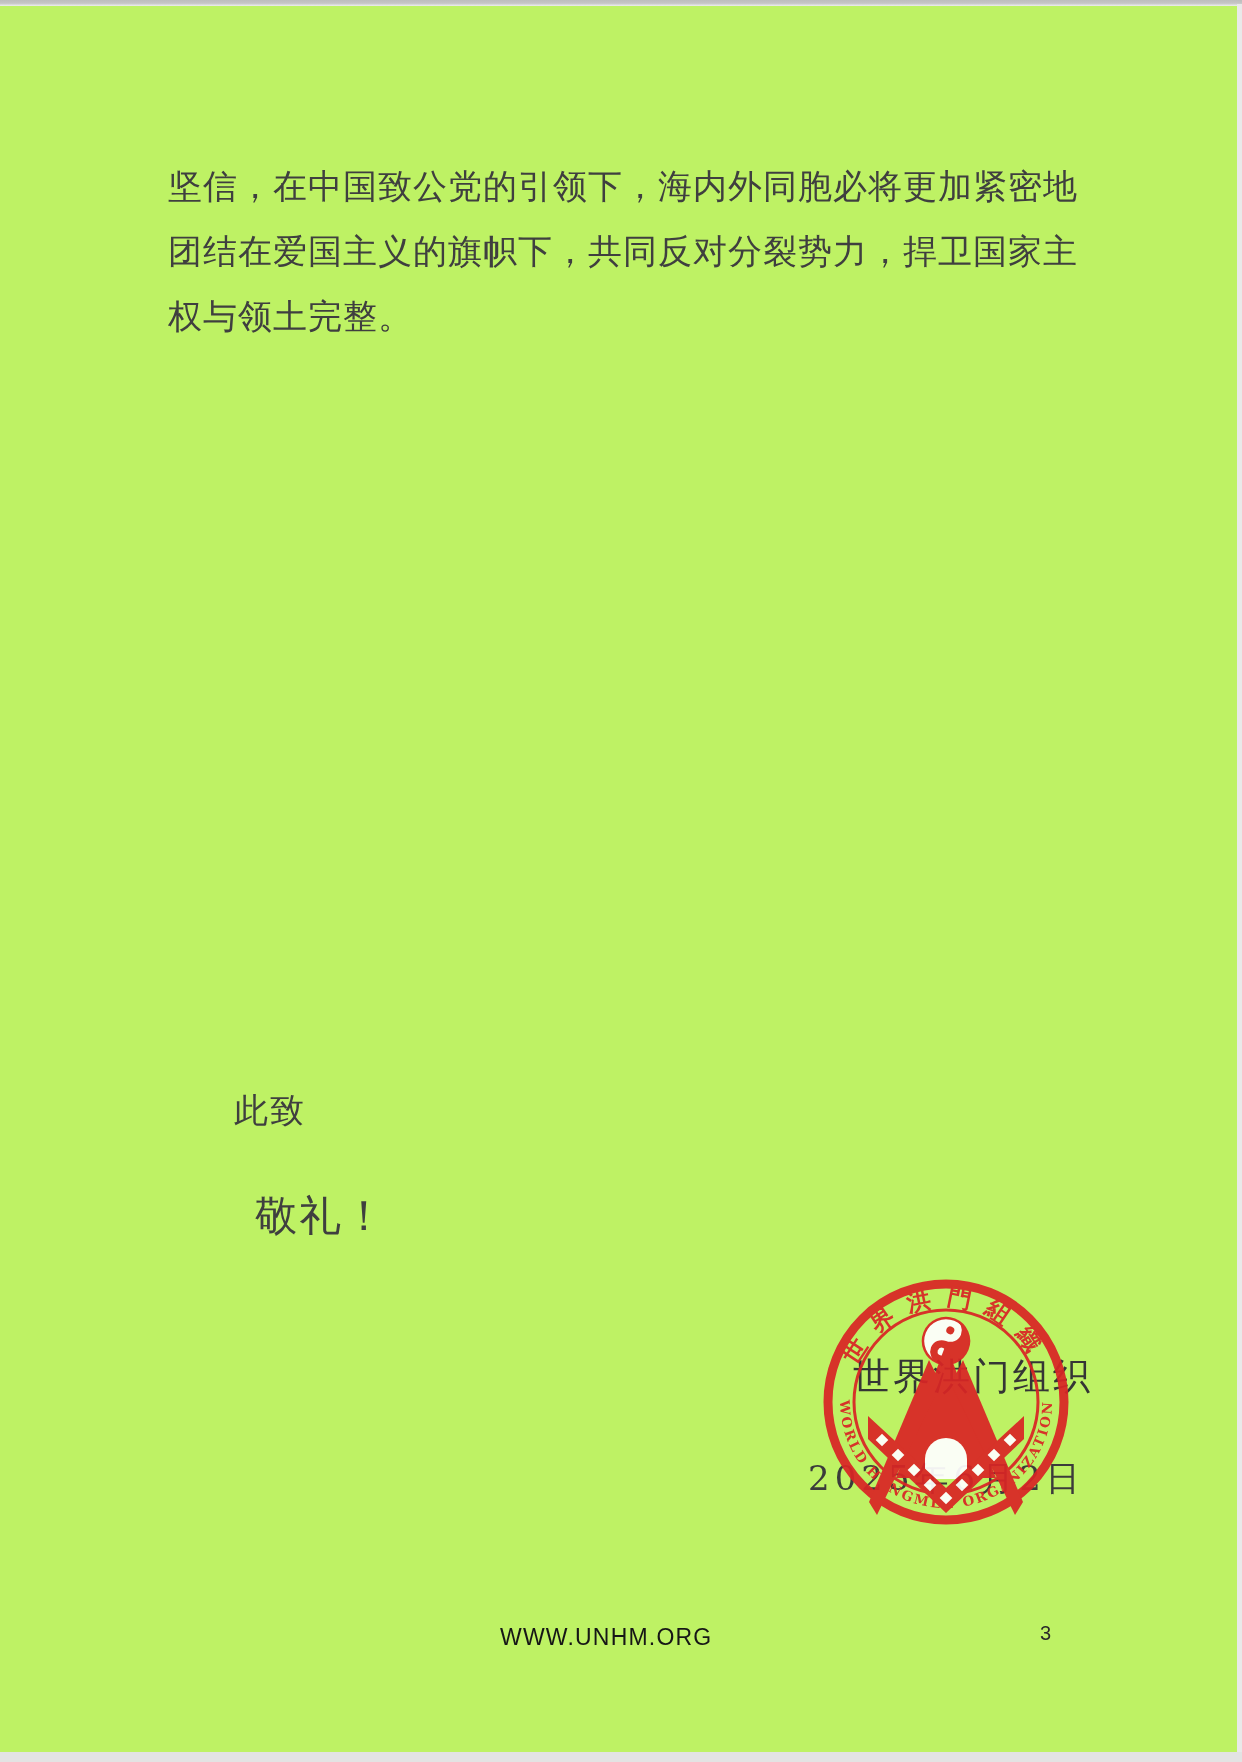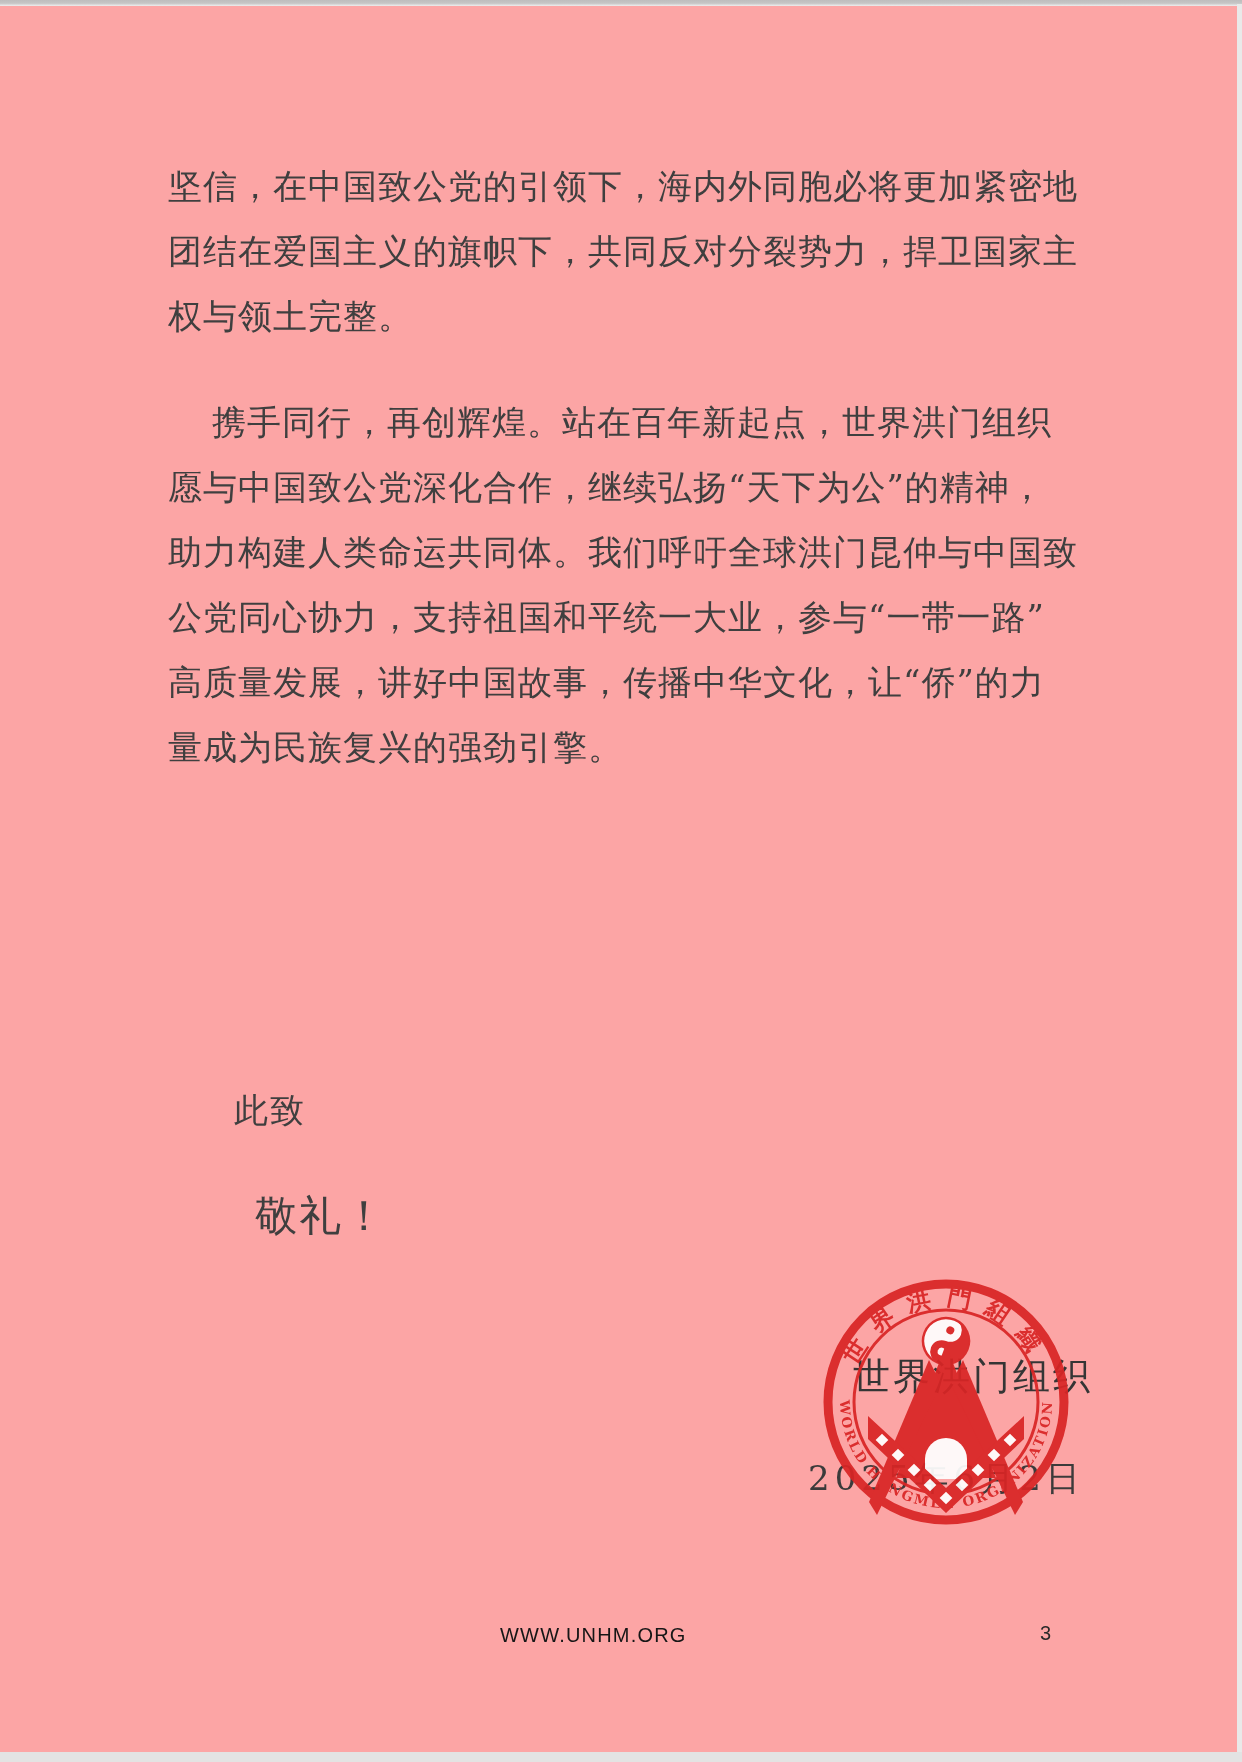--- a/index.html
+++ b/index.html
@@ -1,17 +1,17 @@
 <!DOCTYPE html>
 <html><head>
 <meta charset="utf-8">
 <style>
   html,body{margin:0;padding:0;background:#bdbdbd;}
   .screen{
-    position:relative;width:1242px;height:1762px;background:#fca5a5;
+    position:relative;width:1242px;height:1762px;background:#bef264;
     overflow:hidden;font-family:"DejaVu Serif","Liberation Serif",serif;
   }
   .edge-top{position:absolute;left:0;top:0;width:1242px;height:6px;
     background:linear-gradient(to bottom,#bdbdbd 0%,#c6c6c6 55%,#efefef 100%);}
   .edge-right{position:absolute;top:4px;right:0;width:5px;height:1758px;background:#e9e9e9;}
   .edge-bottom{position:absolute;left:0;top:1752px;width:1242px;height:10px;background:#e3e3e3;}
   .para{
     position:absolute;left:168px;width:960px;
     font-size:34px;line-height:65px;letter-spacing:1px;color:#3f3f3f;
     white-space:pre-line;
@@ -21,21 +21,21 @@
   .p2{top:390px;}
   .p3{top:820px;}
   .cizhi{position:absolute;left:222px;top:1078px;font-size:34px;line-height:65px;letter-spacing:2px;color:#3f3f3f;margin-left:12px;}
   .jingli{position:absolute;left:255px;top:1183px;font-size:42px;line-height:65px;letter-spacing:2px;color:#3f3f3f;}
   .sig-org{position:absolute;left:853px;top:1352px;font-size:37px;letter-spacing:3px;color:#353535;}
   .sig-date{position:absolute;left:808px;top:1456px;font-size:34px;letter-spacing:5px;color:#3b3b3b;}
   .seal{position:absolute;left:816px;top:1272px;width:260px;height:260px;opacity:.93;}
   .footer-url{
     position:absolute;left:500px;top:1624px;
     font-family:"Liberation Sans","DejaVu Sans",sans-serif;
-    font-size:20px;letter-spacing:1.2px;color:#161616;
+    font-size:23px;letter-spacing:1.2px;color:#161616;
   }
   .page-num{
     position:absolute;left:1040px;top:1622px;
     font-family:"Liberation Sans","DejaVu Sans",sans-serif;
     font-size:20px;color:#2a2a2a;
   }
   .seal text{font-family:"DejaVu Serif","Liberation Serif",serif;font-weight:bold;}
   .arc-cjk{font-size:24px;letter-spacing:14px;}
   .arc-en{font-size:13.5px;letter-spacing:2.2px;font-family:"Liberation Serif","DejaVu Serif",serif;}
 </style>
@@ -45,26 +45,20 @@
 <div class="screen">
 
   <div class="edge-top"></div>
   <div class="edge-right"></div>
   <div class="edge-bottom"></div>
 
   <div class="para p1">坚信，在中国致公党的引领下，海内外同胞必将更加紧密地
 团结在爱国主义的旗帜下，共同反对分裂势力，捍卫国家主
 权与领土完整。</div>
 
-  <div class="para p2 indent">携手同行，再创辉煌。站在百年新起点，世界洪门组织
-愿与中国致公党深化合作，继续弘扬“天下为公”的精神，
-助力构建人类命运共同体。我们呼吁全球洪门昆仲与中国致
-公党同心协力，支持祖国和平统一大业，参与“一带一路”
-高质量发展，讲好中国故事，传播中华文化，让“侨”的力
-量成为民族复兴的强劲引擎。</div>
 
 
   <div class="cizhi">此致</div>
 
   <div class="jingli">敬礼！</div>
 
   <div class="sig-org">世界洪门组织</div>
 
   <div class="sig-date">2025年6月2日</div>
 

